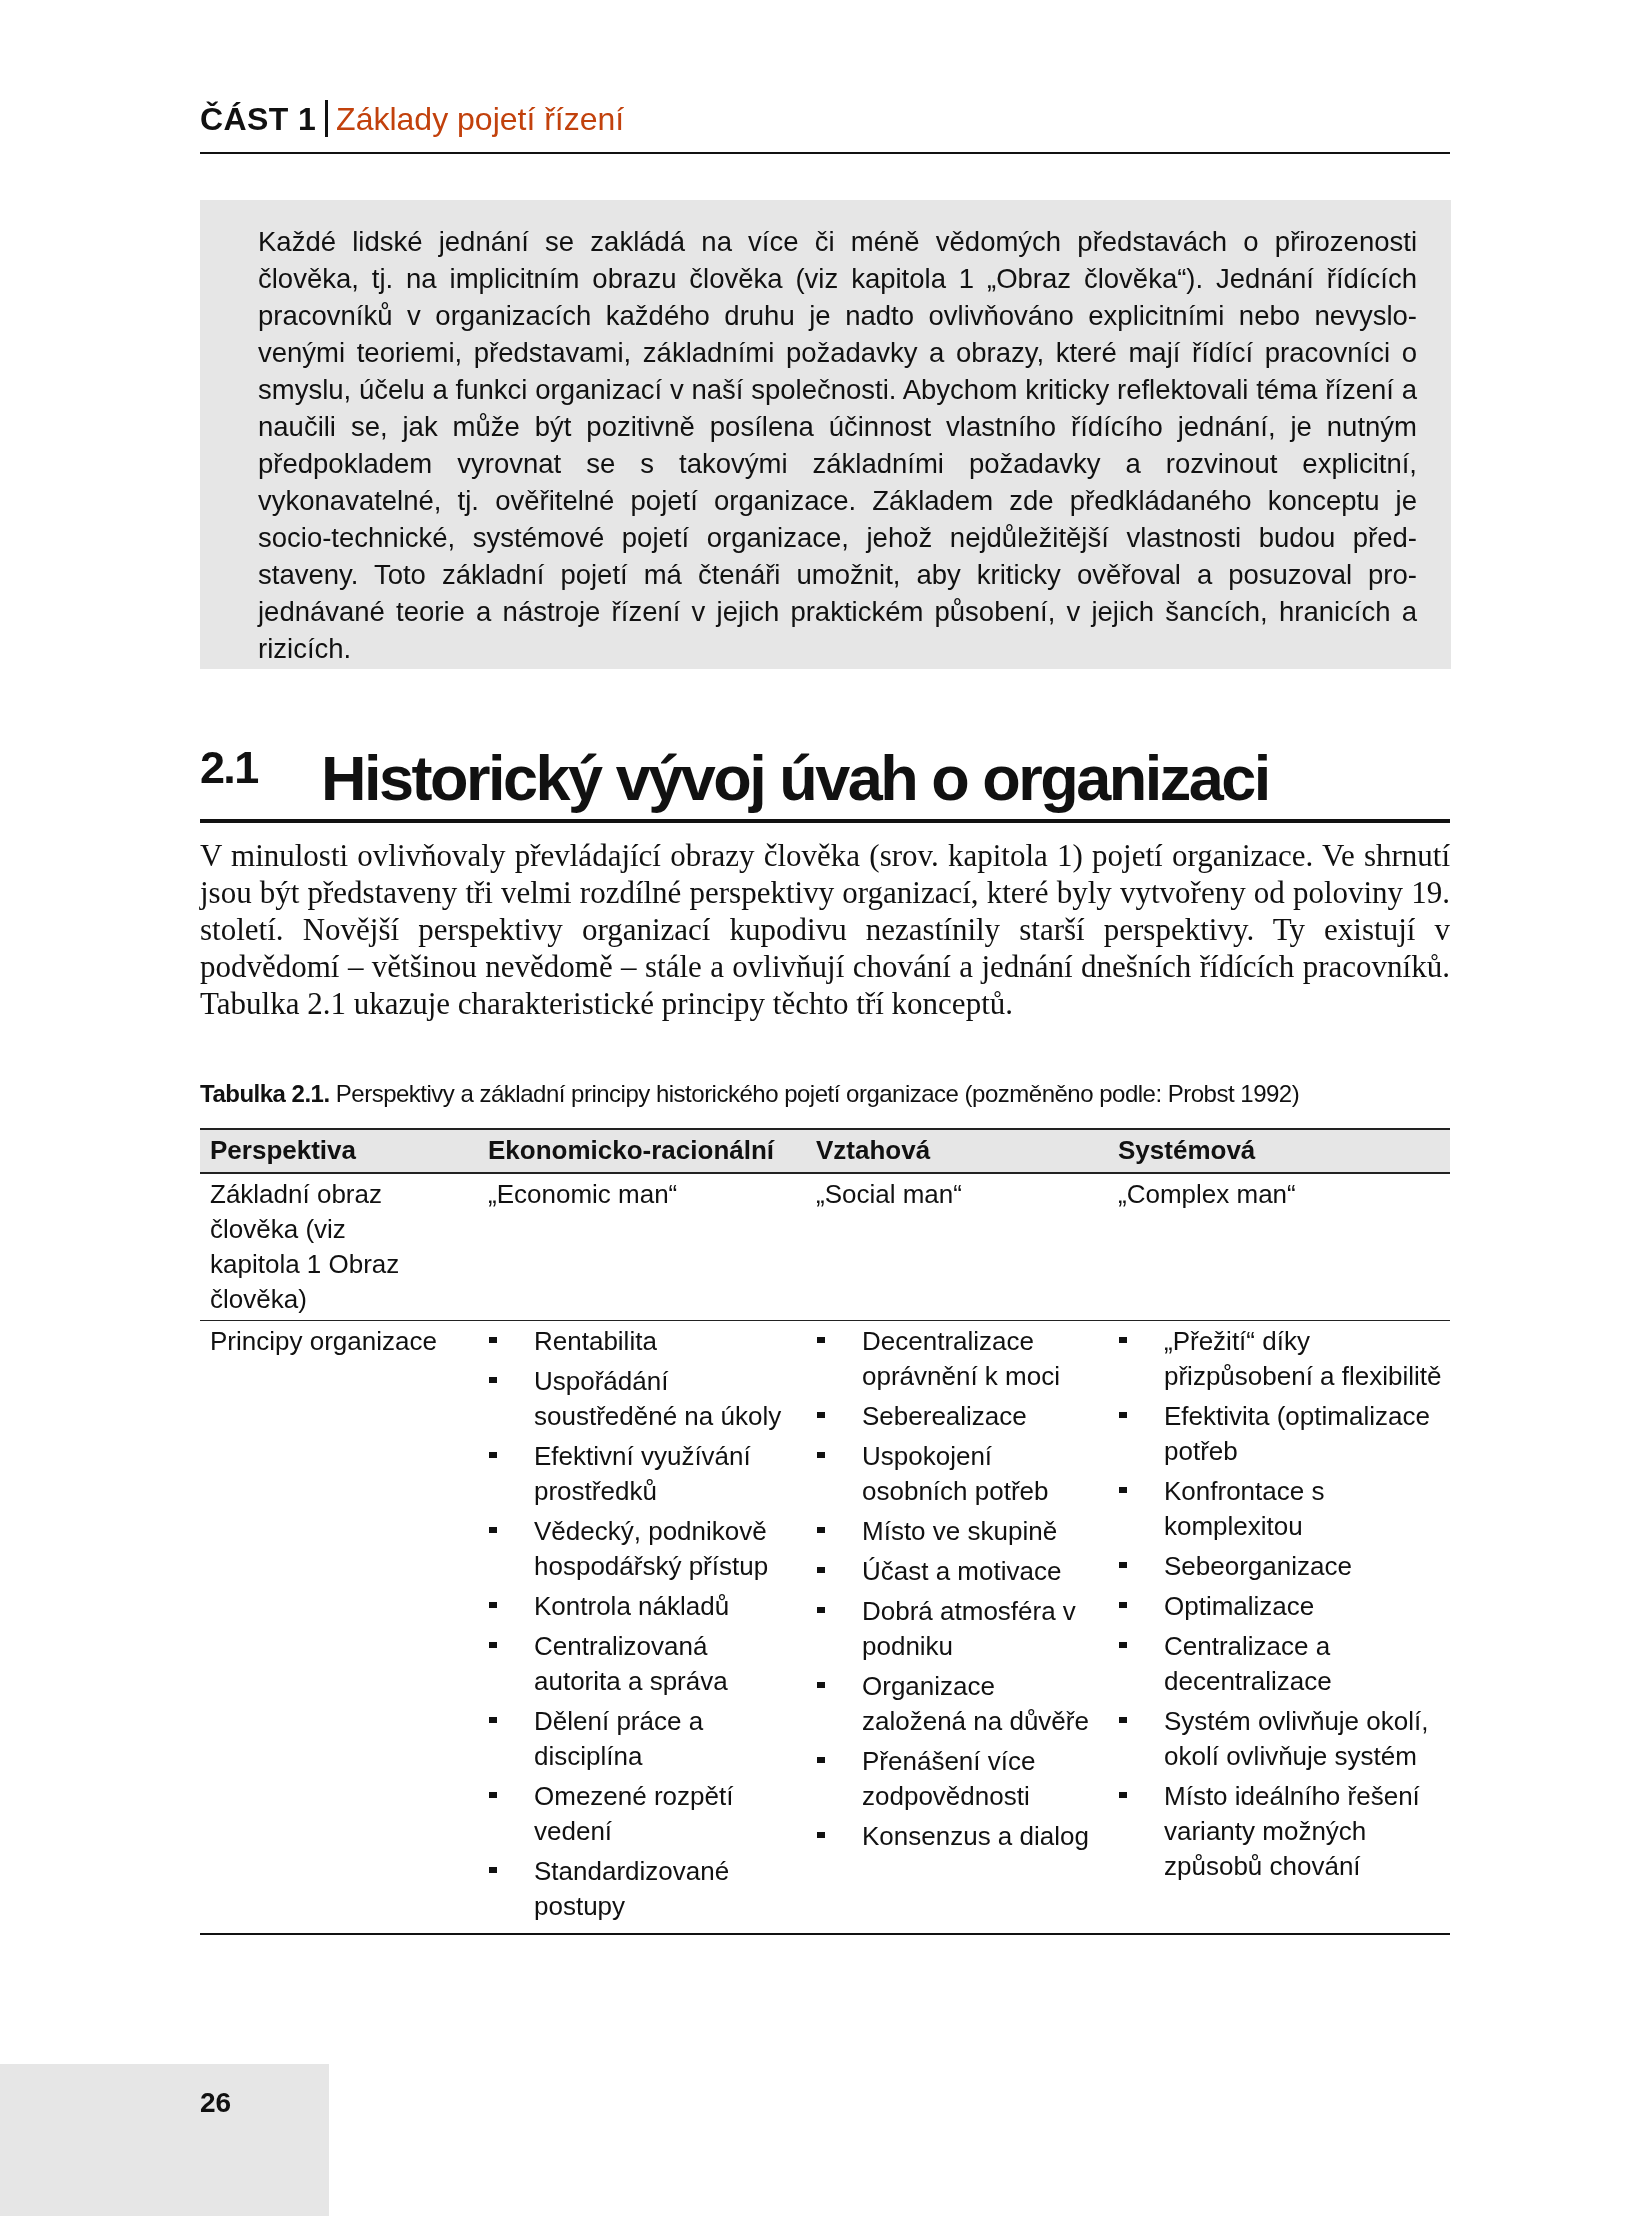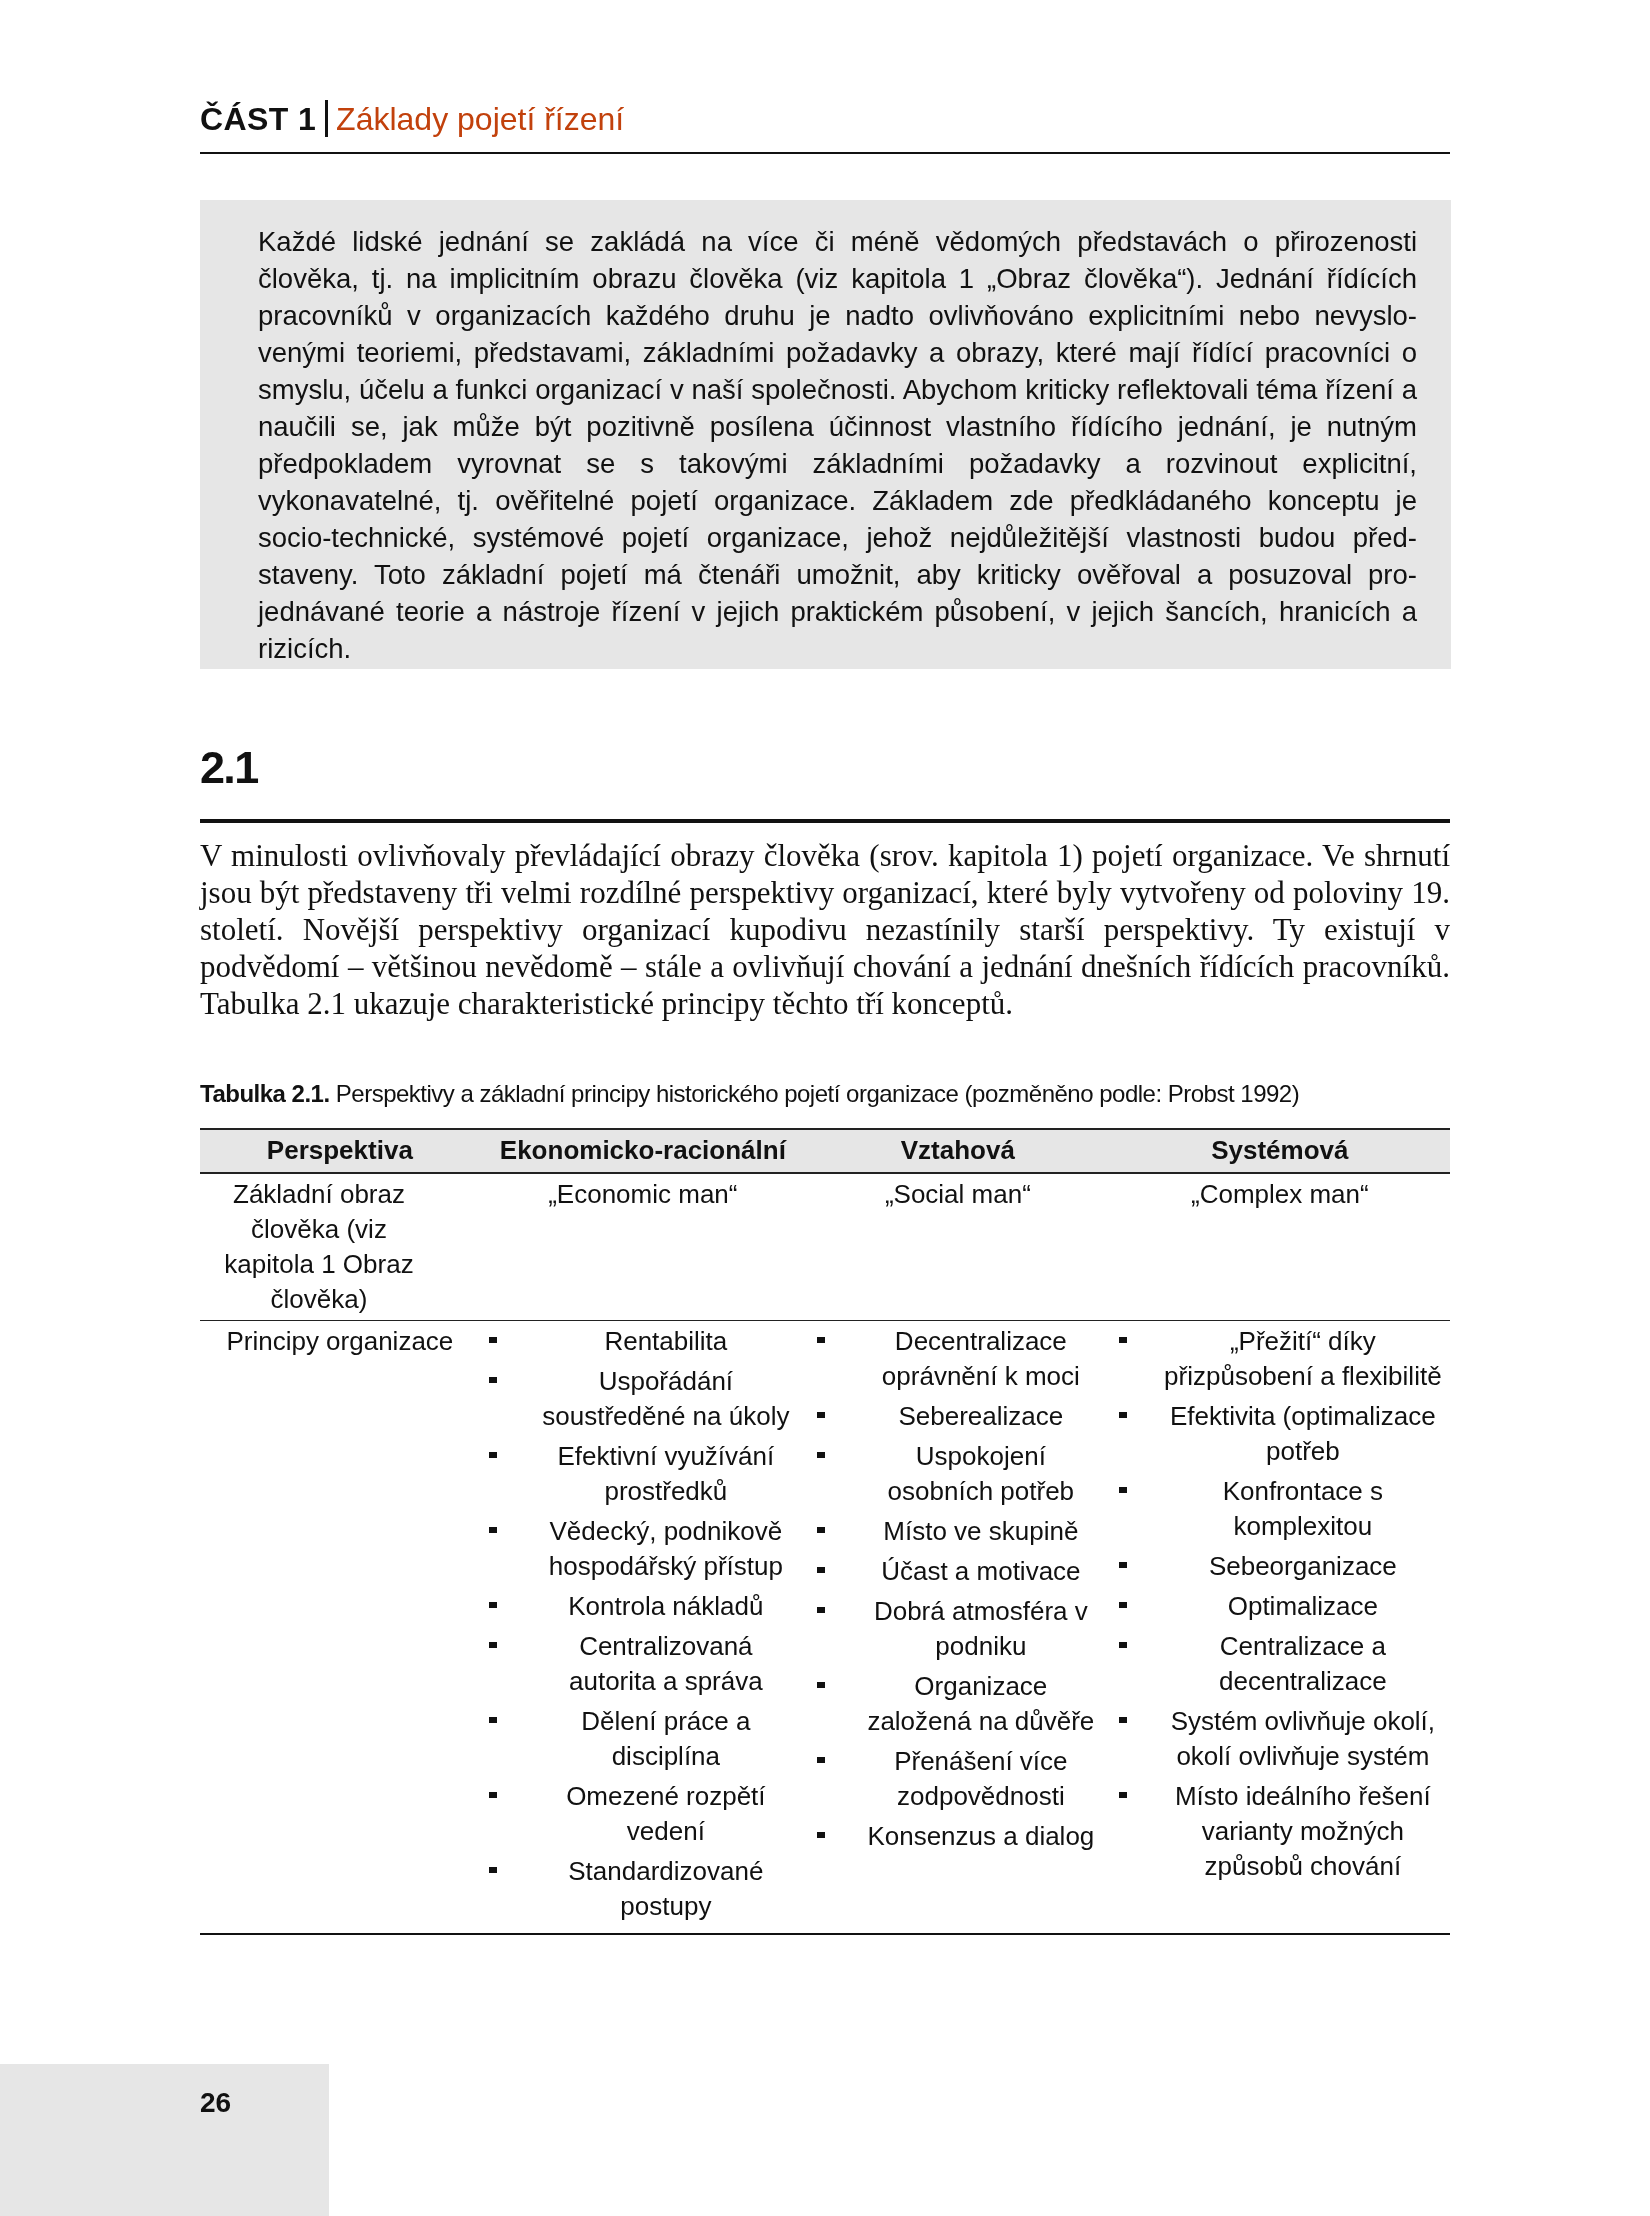--- a/index.html
+++ b/index.html
@@ -19,21 +19,21 @@
   #section-heading { position:absolute; left:200px; top:742px; width:1250px; height:77px; border-bottom:4.2px solid #111; }
   #section-heading .num { position:absolute; left:0; top:0; font-size:45px; font-weight:bold; letter-spacing:-1.7px; }
   #section-heading .txt { position:absolute; left:121px; top:0; font-size:63px; font-weight:bold; letter-spacing:-2.5px; white-space:nowrap; }
 
   #body-text { position:absolute; left:200px; top:837px; width:1250px; margin:0; font-size:31px; line-height:37px; text-align:justify; }
 
   #table-caption { position:absolute; left:200px; top:1080px; width:1251px; font-size:24px; white-space:nowrap; letter-spacing:-0.5px; }
   #table-caption b { font-weight:bold;margin-top:27px; }
 
   #principles-table { position:absolute; left:200px; top:1128px; width:1250px; border-collapse:collapse; font-size:26px; }
-  #principles-table th, #principles-table td { text-align:center; vertical-align:top; padding:3.3px 8.3px 3.3px 10px; line-height:35px; }
+  #principles-table th, #principles-table td { text-align:left; vertical-align:top; padding:3.3px 8.3px 3.3px 10px; line-height:35px; }
   #principles-table thead tr { background:#e6e6e6; border-top:2.5px solid #222; border-bottom:2.5px solid #222; }
   #principles-table th { font-weight:bold; height:35px; }
   #principles-table tbody tr { border-bottom:1.7px solid #222; }
   #principles-table tbody tr.last { border-bottom:2.5px solid #111; }
   col.c1 { width:278px; } col.c2 { width:328px; } col.c3 { width:302px; } col.c4 { width:342px; }
   ul.bullets { list-style:none; margin:0; padding:0; }
   ul.bullets li { position:relative; padding-left:46px; margin-bottom:5px; line-height:35px; }
   ul.bullets li .bullet-icon { position:absolute; left:0.8px; top:12.5px; width:8.3px; height:5.8px; background:#111; }
 
   #footer-box { position:absolute; left:0; top:2064px; width:329px; height:153px; background:#e6e6e6; }
@@ -47,20 +47,21 @@
     <span class="part">ČÁST 1</span><span class="sep"></span><span class="title">Základy pojetí řízení</span>
   </div>
 </div>
 
 <div id="intro-box">
   <p class="sans">Každé lidské jednání se zakládá na více či méně vědomých představách o přirozenosti člověka, tj. na implicitním obrazu člověka (viz kapitola 1 „Obraz člověka“). Jednání řídících pracovníků v organizacích každého druhu je nadto ovlivňováno explicitními nebo nevyslo­venými teoriemi, představami, základními požadavky a obrazy, které mají řídící pracovníci o smyslu, účelu a funkci organizací v naší společnosti. Abychom kriticky reflektovali téma řízení a naučili se, jak může být pozitivně posílena účinnost vlastního řídícího jednání, je nutným předpokladem vyrovnat se s takovými základními požadavky a rozvinout explicitní, vykonavatelné, tj. ověřitelné pojetí organizace. Základem zde předkládaného konceptu je socio-technické, systémové pojetí organizace, jehož nejdůležitější vlastnosti budou před­staveny. Toto základní pojetí má čtenáři umožnit, aby kriticky ověřoval a posuzoval pro­jednávané teorie a nástroje řízení v jejich praktickém působení, v jejich šancích, hranicích a rizicích.</p>
 </div>
 
 <div id="section-heading" class="sans">
   <span class="num">2.1</span>
+  <span class="txt">Historický vývoj úvah o organizaci</span>
 </div>
 
 <p id="body-text" class="serif">V minulosti ovlivňovaly převládající obrazy člověka (srov. kapitola 1) pojetí organizace. Ve shrnutí jsou být představeny tři velmi rozdílné perspektivy organizací, které byly vytvořeny od poloviny 19. století. Novější perspektivy organizací kupodivu nezastínily starší perspekti­vy. Ty existují v podvědomí – většinou nevědomě – stále a ovlivňují chování a jednání dneš­ních řídících pracovníků. Tabulka 2.1 ukazuje charakteristické principy těchto tří konceptů.</p>
 
 <div id="table-caption" class="sans"><b>Tabulka 2.1.</b><span> Perspektivy a základní principy historického pojetí organizace (pozměněno podle: Probst 1992)</span></div>
 
 <table id="principles-table" class="sans">
   <colgroup>
       <col class="c1">
       <col class="c2">

